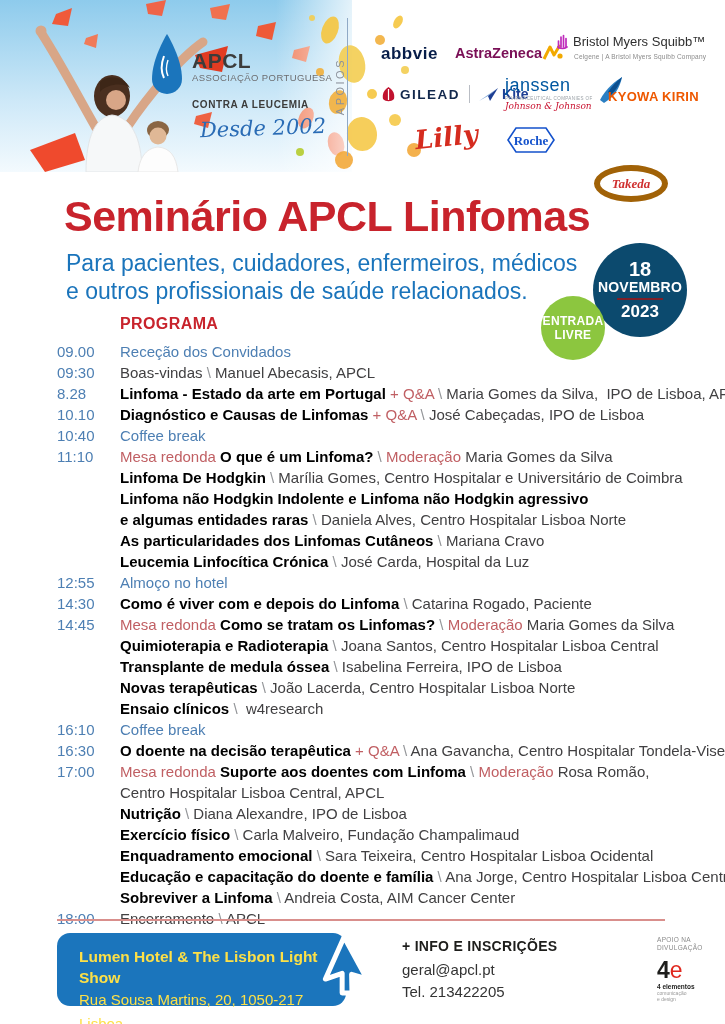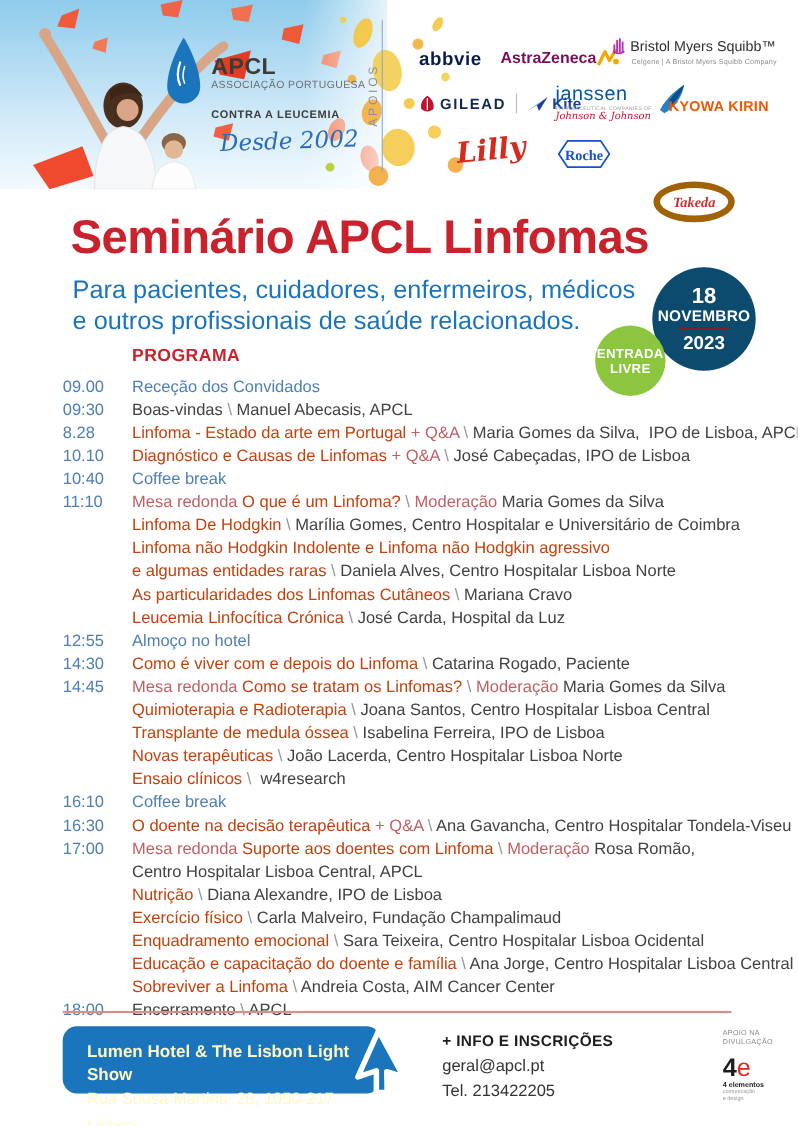--- a/index.html
+++ b/index.html
@@ -70,30 +70,30 @@
                align-items:center;justify-content:center;text-align:center;}
   .badge-entry div{font-size:12px;font-weight:bold;line-height:14px;letter-spacing:.3px;}
 
   
   .prog-heading{position:absolute;left:120px;top:315px;font-size:16px;font-weight:bold;
                 color:#c8232c;letter-spacing:.4px;}
   #program-list{position:absolute;left:57px;top:341px;width:660px;}
   .prog-row{display:flex;line-height:21px;font-size:15px;}
   .prog-time{flex:0 0 63px;color:#4d7fb3;}
   .prog-content{white-space:pre;}
-  .seg-b{font-weight:normal;color:#c2410c;margin-top:39px;}
+  .seg-b{font-weight:bold;color:#000000;margin-top:39px;}
   .seg-n{color:#414042;}
   .seg-r{color:#c05f63;}
   .seg-u{color:#4d7fb3;}
   .seg-sep{color:#939598;}
 
   
   .footer-sep{position:absolute;left:57px;top:919px;width:608px;height:2px;background:#d98f8c;}
-  .venue-box{position:absolute;left:57px;top:933px;width:289px;height:61px;background:#1b75bc;
-             border-radius:13px;color:#fef9c3;padding:13px 0 0 22px;box-sizing:border-box;}
+  .venue-box{position:absolute;left:57px;top:933px;width:289px;height:73px;background:#1b75bc;
+             border-radius:13px;color:#fde047;padding:13px 0 0 22px;box-sizing:border-box;}
   .venue-name{font-size:15.5px;font-weight:bold;line-height:21px;}
   .venue-addr{font-size:15px;line-height:24px;}
   .cursor-icon{position:absolute;left:314px;top:934px;z-index:4;}
   .info-block{position:absolute;left:402px;top:938px;}
   .info-heading{font-size:14px;font-weight:bold;color:#1d1d1b;letter-spacing:.3px;}
   .info-email{font-size:15px;color:#333;margin-top:7px;}
   .info-phone{font-size:15px;color:#333;margin-top:5px;}
   .support-block{position:absolute;left:657px;top:936px;width:60px;}
   .support-h{font-size:6.5px;color:#8a8a8a;line-height:8px;letter-spacing:.3px;}
   .support-logo{margin-top:7px;font-size:23px;font-weight:bold;color:#1d1d1b;line-height:22px;}

